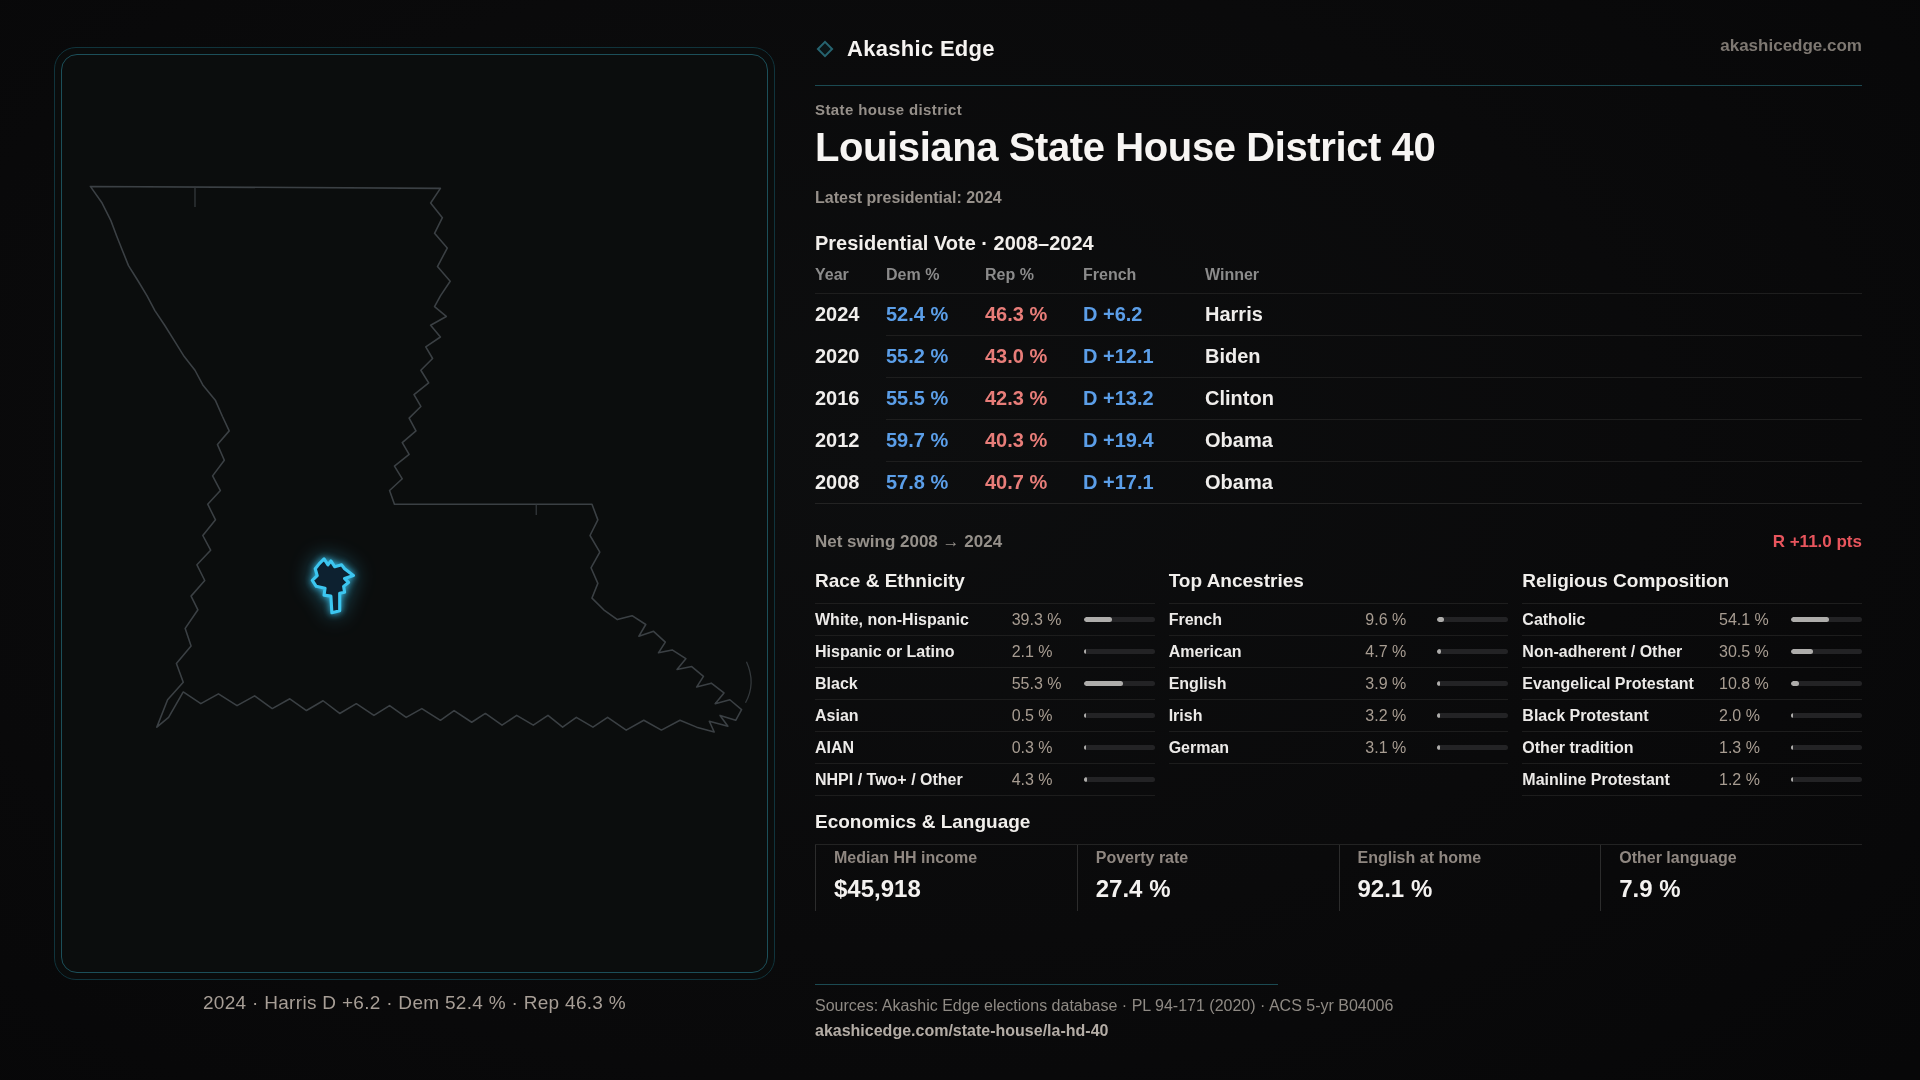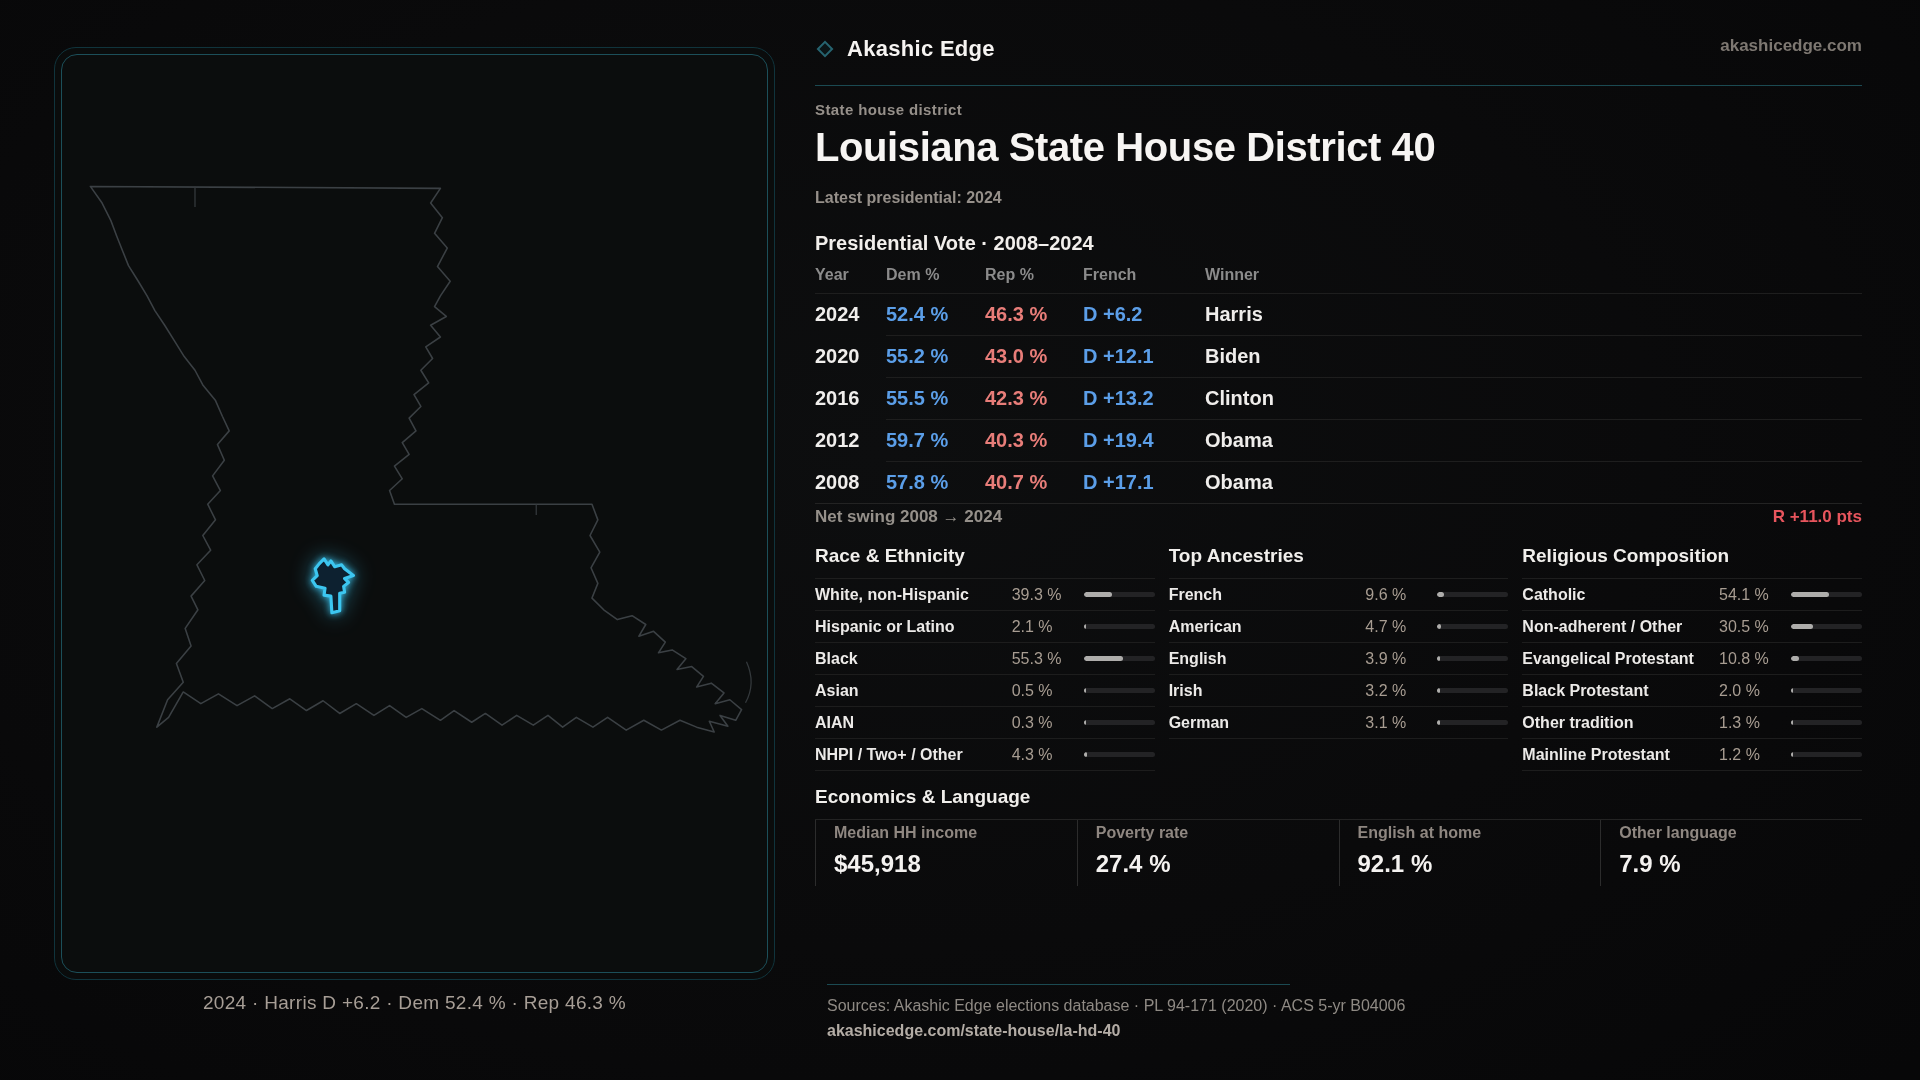--- a/index.html
+++ b/index.html
@@ -55,40 +55,40 @@
   }
   table.votes td{ padding:9px 0; border-top:1px solid #1e1e1e; font-size:20px; font-weight:bold; }
   table.votes tr td:first-child{ border-top:none; }
   table.votes tbody tr:first-child td{ border-top:none; }
   .col-year{ width:71px; } .col-dem{ width:99px; } .col-rep{ width:98px; } .col-margin{ width:122px; }
   td.year{ color:#f0eeec; }
   td.dem, td.margin{ color:#5b9ee8; }
   td.rep{ color:#e87d79; }
   td.winner{ color:#efedeb; }
 
-  .netswing{ display:flex; justify-content:space-between; align-items:center; margin-top:3px; }
+  .netswing{ display:flex; justify-content:space-between; align-items:center; margin-top:28px; }
   .netswing .label{ font-size:17px; font-weight:bold; color:#95908a; }
   .netswing .value{ font-size:17px; font-weight:bold; color:#e8555d; }
 
   .demo-grid{ display:grid; grid-template-columns:repeat(3,1fr); column-gap:14px; margin-top:18px; }
   .demo-col h3{ font-size:19px; font-weight:bold; color:#f1efec; padding-bottom:11px; border-bottom:1px solid #1e1e1e; }
   .demo-row{ display:flex; align-items:center; height:32px; border-bottom:1px solid #1d1d1d; }
   .demo-row .label{ flex:1; font-size:16px; font-weight:bold; color:#eceae8; white-space:nowrap; }
   .demo-row .val{ width:72px; font-size:16px; color:#a89d92; white-space:nowrap; }
   .demo-row .bar{ width:71px; height:5px; background:#232325; border-radius:3px; overflow:hidden; }
   .demo-row .bar .fill{ display:block; height:100%; min-width:2px; background:#aeadab; border-radius:3px; }
 
   .econ-head{ margin-top:15px; font-size:19px; font-weight:bold; color:#f1efec; }
   .econ-divider{ height:1px; background:#232323; margin-top:11px; }
   .stats-row{ display:grid; grid-template-columns:repeat(4,1fr); }
   .stat-card{ border-left:1px solid #2c2c2c; padding:4px 0 8px 18px; }
   .stat-card .label{ font-size:16px; color:#8f8781; font-weight:bold; }
   .stat-card .value{ margin-top:8px; font-size:24px; font-weight:bold; color:#f4f2f0; }
 
-  .footer{ position:absolute; left:12px; top:948px; width:100%; }
+  .footer{ position:absolute; left:0; top:948px; width:100%; }
   .footer .divider{ height:1px; width:463px; background:#1b4a52; }
   .footer .sources{ margin-top:12px; font-size:16px; color:#8f8a84; }
   .footer .permalink{ margin-top:7px; font-size:16px; font-weight:bold; color:#b3aca5; text-decoration:none; display:inline-block; }
 </style>
 </head>
 <body>
 
 <div class="map-panel">
   <div class="inner">
     <svg viewBox="0 0 721 933">

